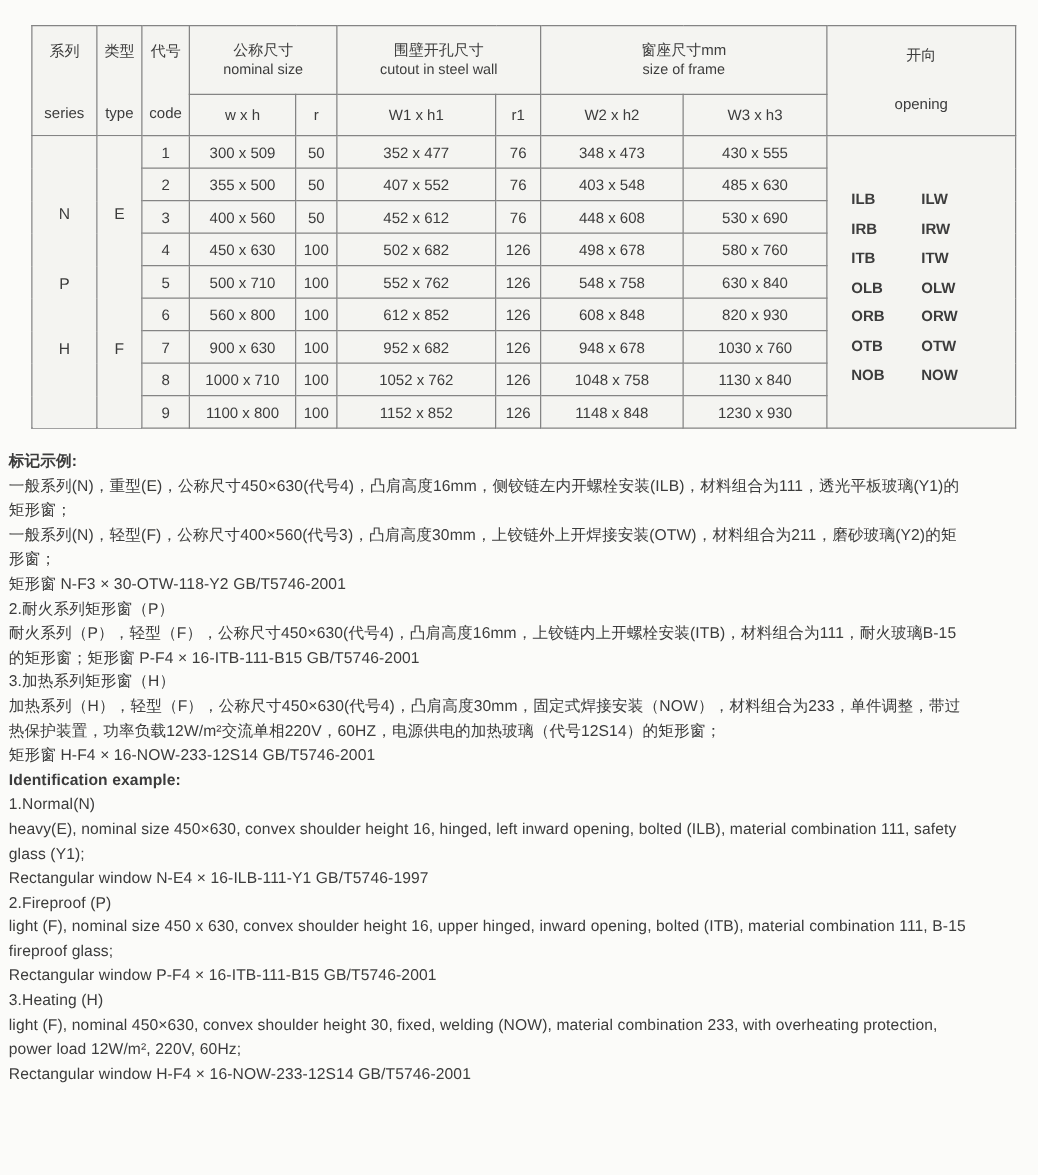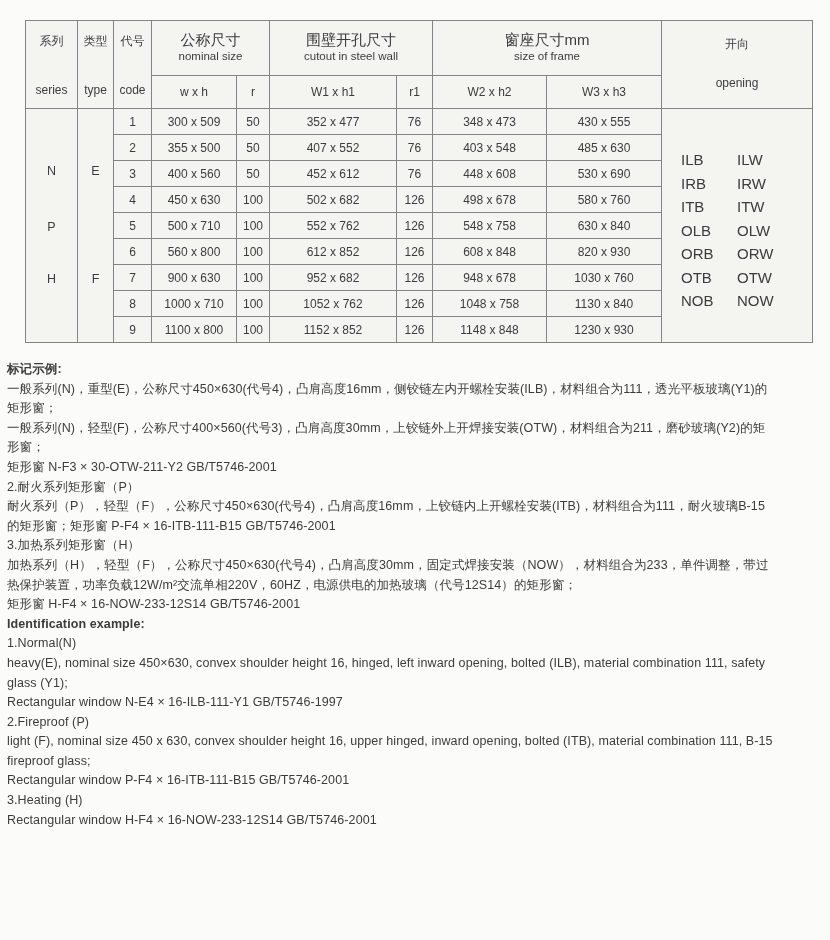--- a/index.html
+++ b/index.html
@@ -30,39 +30,39 @@
   tr.h1 { height: 55px; }
   tr.h2 { height: 33px; }
   tbody tr { height: 26px; }
 
   .two-row {
     display: flex; flex-direction: column; justify-content: space-between;
     height: 86px; padding: 13px 0 11px;
   }
   .two-row span { display: block; line-height: 13px; }
   .grp { line-height: 16px; padding: 4px 0; }
-  .grp .zh { font-size: 15px; }
+  .grp .zh { font-size: 12px; }
   .grp .en { font-size: 11.5px; }
 
   td.merged-col { position: relative; padding: 0; }
   td.merged-col span.letter {
     position: absolute; left: 0; width: 100%;
     text-align: center; font-size: 12.5px; line-height: 16px;
   }
   .pos-a { top: 54px; } .pos-b { top: 110px; } .pos-c { top: 162px; }
 
   td.opening-cell { vertical-align: middle; }
   .opening-list {
     display: flex; flex-direction: column; justify-content: center;
     align-items: center; height: 100%; padding-top: 10px;
   }
   .opening-pair {
     display: flex; width: 112px; line-height: 23.5px;
   }
-  .opening-pair span { display: block; width: 56px; text-align: left; font-size: 15px; }
+  .opening-pair span { display: block; width: 56px; text-align: left; font-size: 12px; font-weight: bold; }
 
   
   .notes {
     position: absolute; left: 7px; top: 360px; width: 770px;
   }
   .notes p {
     margin: 0; font-size: 12.5px; line-height: 19.6px;
     letter-spacing: 0.1px;
   }
   .notes p.section-head { font-weight: bold; }
@@ -262,30 +262,31 @@
         <td>1148 x 848</td>
         <td>1230 x 930</td>
       </tr>
     </tbody>
   </table>
 
   <div class="notes">
     <p class="section-head">标记示例:</p>
     <p>一般系列(N)，重型(E)，公称尺寸450×630(代号4)，凸肩高度16mm，侧铰链左内开螺栓安装(ILB)，材料组合为111，透光平板玻璃(Y1)的矩形窗；</p>
     <p>一般系列(N)，轻型(F)，公称尺寸400×560(代号3)，凸肩高度30mm，上铰链外上开焊接安装(OTW)，材料组合为211，磨砂玻璃(Y2)的矩形窗；</p>
-    <p>矩形窗 N-F3 × 30-OTW-211-Y2 GB/T5746-2001</p>
+    <p>矩形窗 N-F3 × 30-OTW-118-Y2 GB/T5746-2001</p>
     <p>2.耐火系列矩形窗（P）</p>
     <p>耐火系列（P），轻型（F），公称尺寸450×630(代号4)，凸肩高度16mm，上铰链内上开螺栓安装(ITB)，材料组合为111，耐火玻璃B-15的矩形窗；矩形窗 P-F4 × 16-ITB-111-B15 GB/T5746-2001</p>
     <p>3.加热系列矩形窗（H）</p>
     <p>加热系列（H），轻型（F），公称尺寸450×630(代号4)，凸肩高度30mm，固定式焊接安装（NOW），材料组合为233，单件调整，带过热保护装置，功率负载12W/m²交流单相220V，60HZ，电源供电的加热玻璃（代号12S14）的矩形窗；</p>
     <p>矩形窗 H-F4 × 16-NOW-233-12S14 GB/T5746-2001</p>
     <p class="section-head">Identification example:</p>
     <p>1.Normal(N)</p>
     <p>heavy(E), nominal size 450×630, convex shoulder height 16, hinged, left inward opening, bolted (ILB), material combination 111, safety glass (Y1);</p>
     <p>Rectangular window N-E4 × 16-ILB-111-Y1 GB/T5746-1997</p>
     <p>2.Fireproof (P)</p>
     <p>light (F), nominal size 450 x 630, convex shoulder height 16, upper hinged, inward opening, bolted (ITB), material combination 111, B-15 fireproof glass;</p>
     <p>Rectangular window P-F4 × 16-ITB-111-B15 GB/T5746-2001</p>
     <p>3.Heating (H)</p>
+    <p>light (F), nominal 450×630, convex shoulder height 30, fixed, welding (NOW), material combination 233, with overheating protection, power load 12W/m², 220V, 60Hz;</p>
     <p>Rectangular window H-F4 × 16-NOW-233-12S14 GB/T5746-2001</p>
   </div>
 
 </div>
 
 </body></html>

